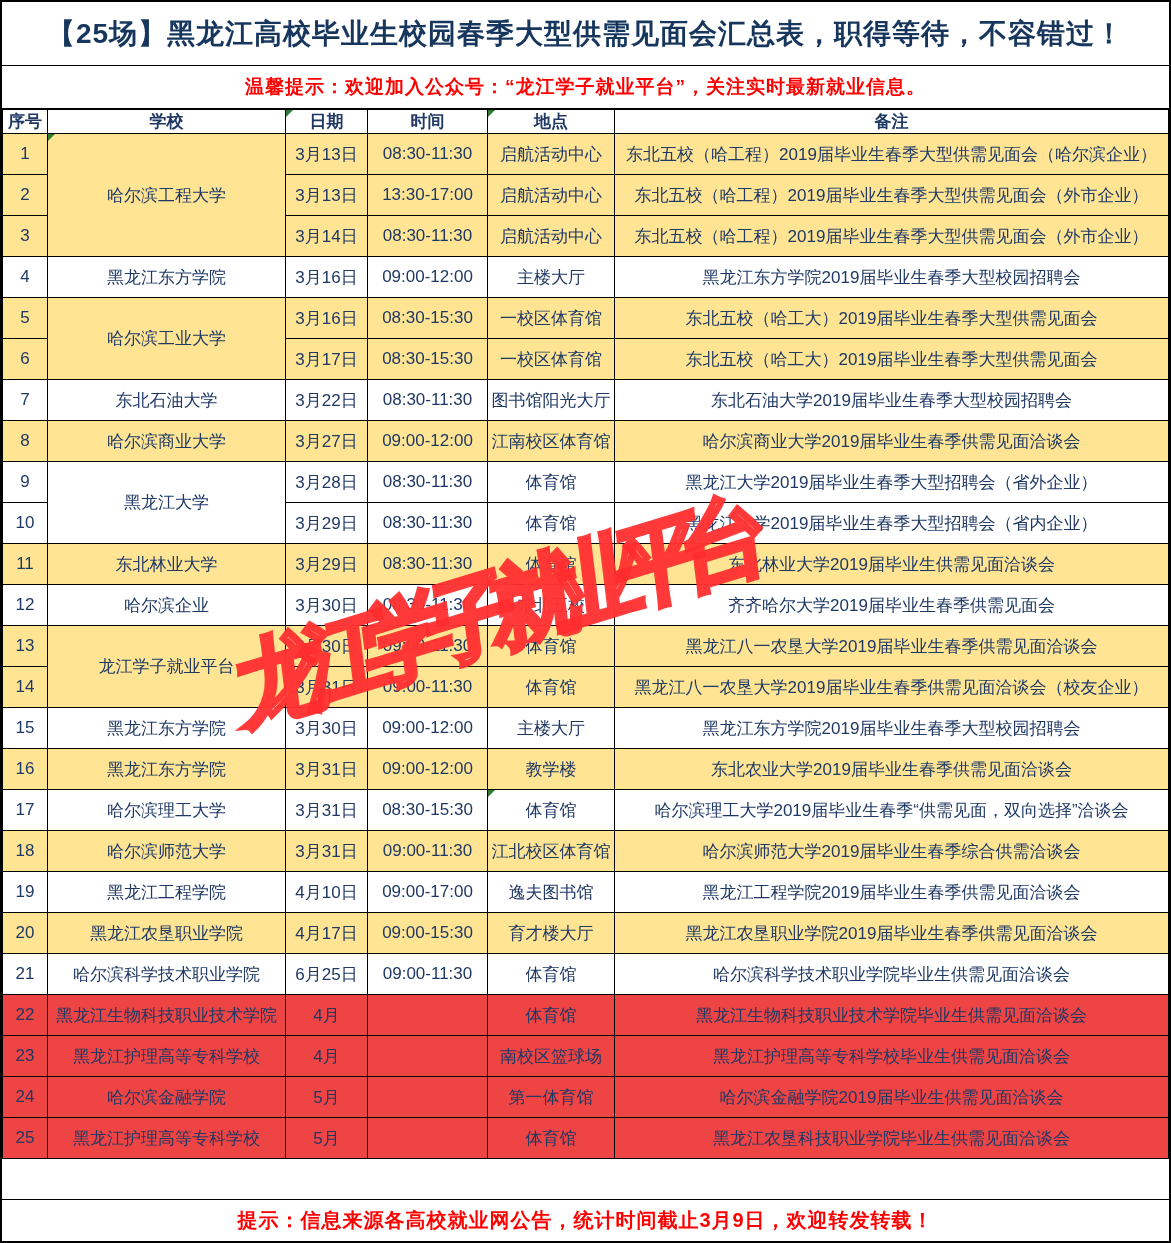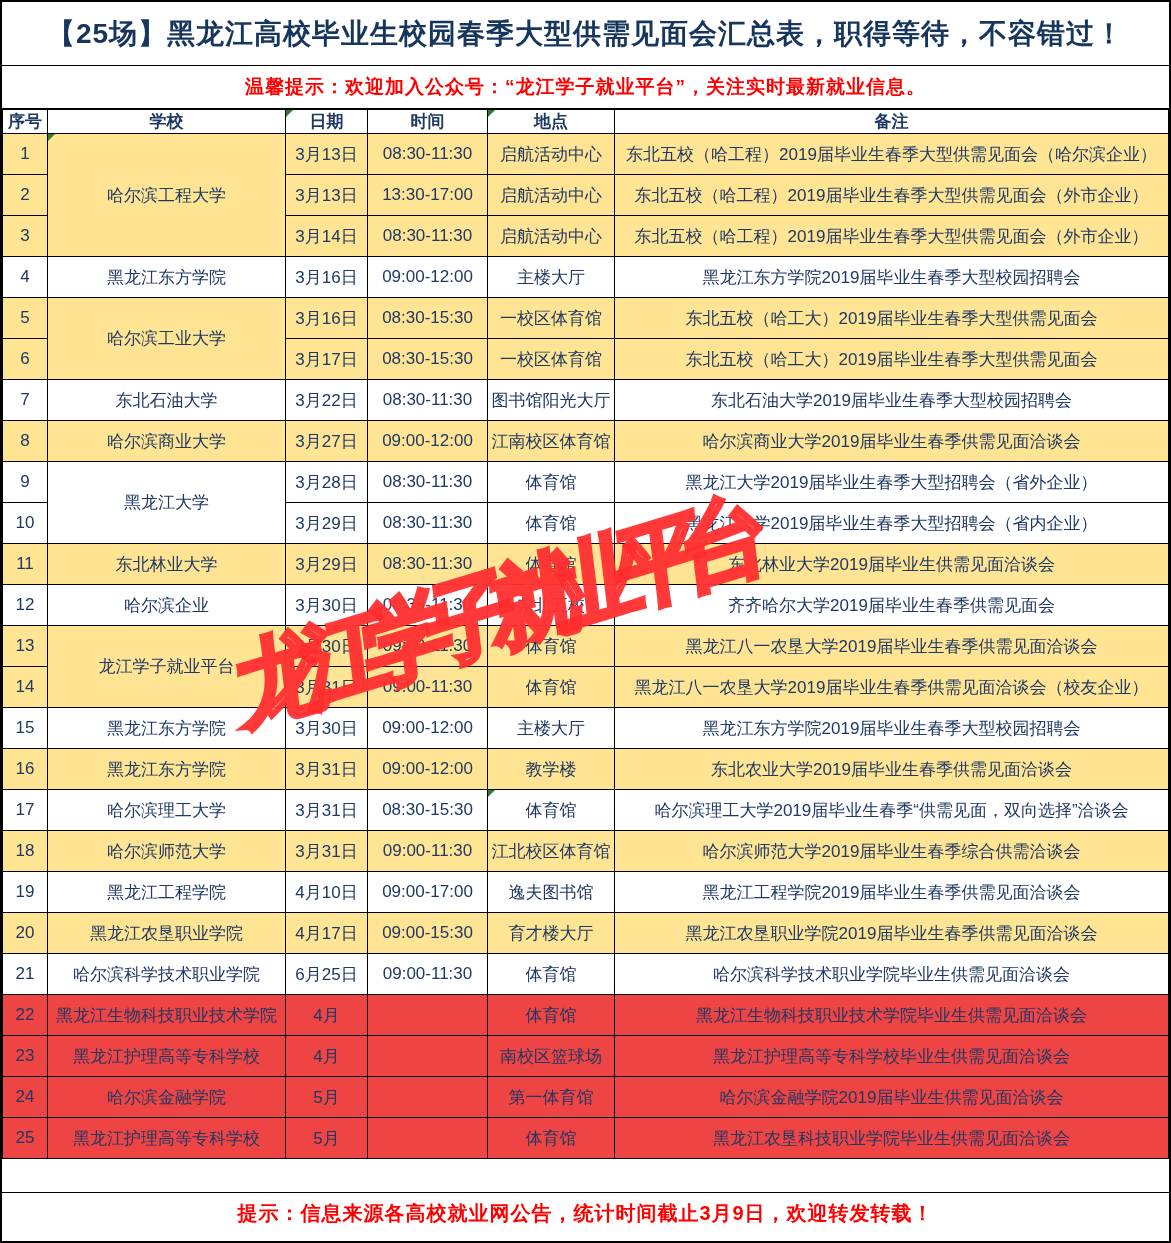--- a/index.html
+++ b/index.html
@@ -27,21 +27,21 @@
   .schedule thead th { height:22px; font-size:17px; font-weight:bold; background:#ffffff; }
   .schedule tbody td { height:41px; font-size:17px; font-weight:normal; }
   tr.bg-yellow td { background:#ffe494; }
   tr.bg-white  td { background:#ffffff; }
   tr.bg-pink   td { background:#ef4444; }
   .marker::before {
     content:""; position:absolute; top:0; left:0; width:0; height:0;
     border-top:7px solid #2e7d32; border-right:7px solid transparent;
   }
   .footer-bar {
-    position:absolute; left:0; right:0; bottom:8px; height:41px;
+    position:absolute; left:0; right:0; bottom:1px; height:41px;
     box-sizing:border-box; border-top:1px solid #000; background:#fff;
     display:flex; align-items:center; justify-content:center;
     color:#ff0000; font-size:20px; font-weight:bold; letter-spacing:1px;
   }
   .watermark {
     position:absolute; left:225px; top:550px; z-index:9;
     font-size:92px; font-weight:bold; letter-spacing:-26px; white-space:nowrap;
     color:rgba(255,255,255,0.45);
     -webkit-text-stroke:4px rgba(255,45,45,0.92);
     text-shadow:0 0 1px rgba(255,45,45,0.5);

